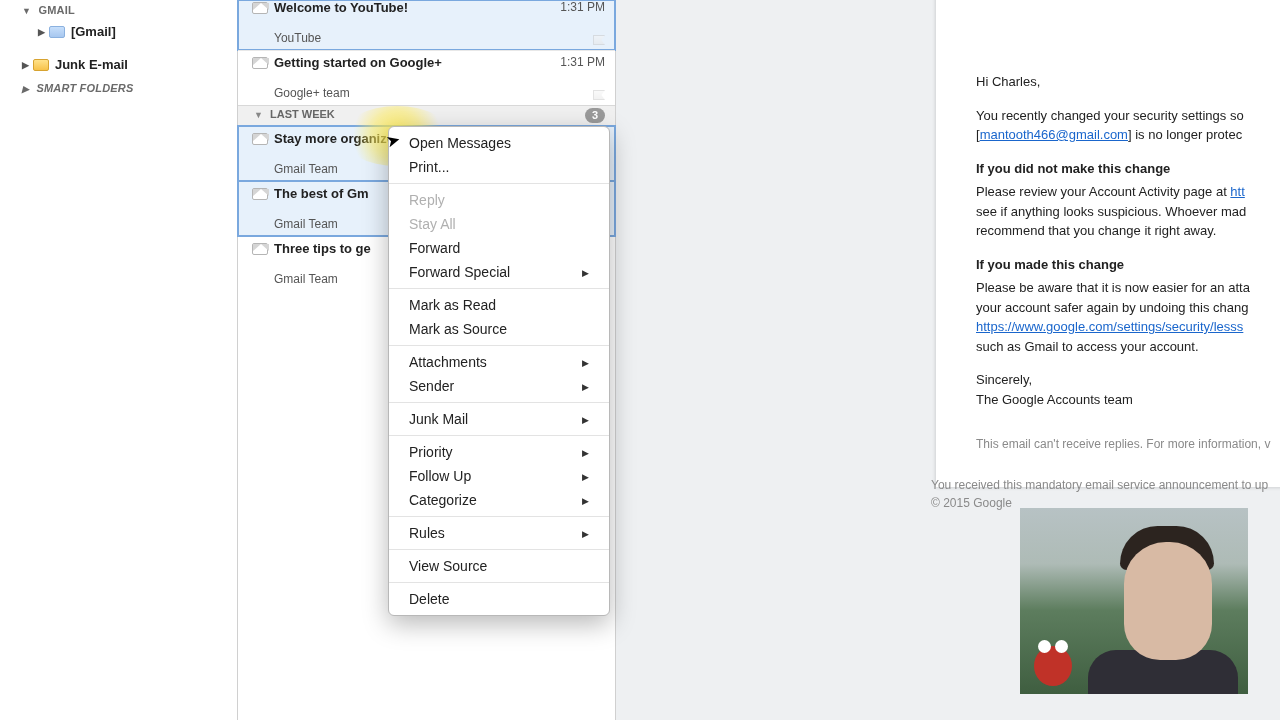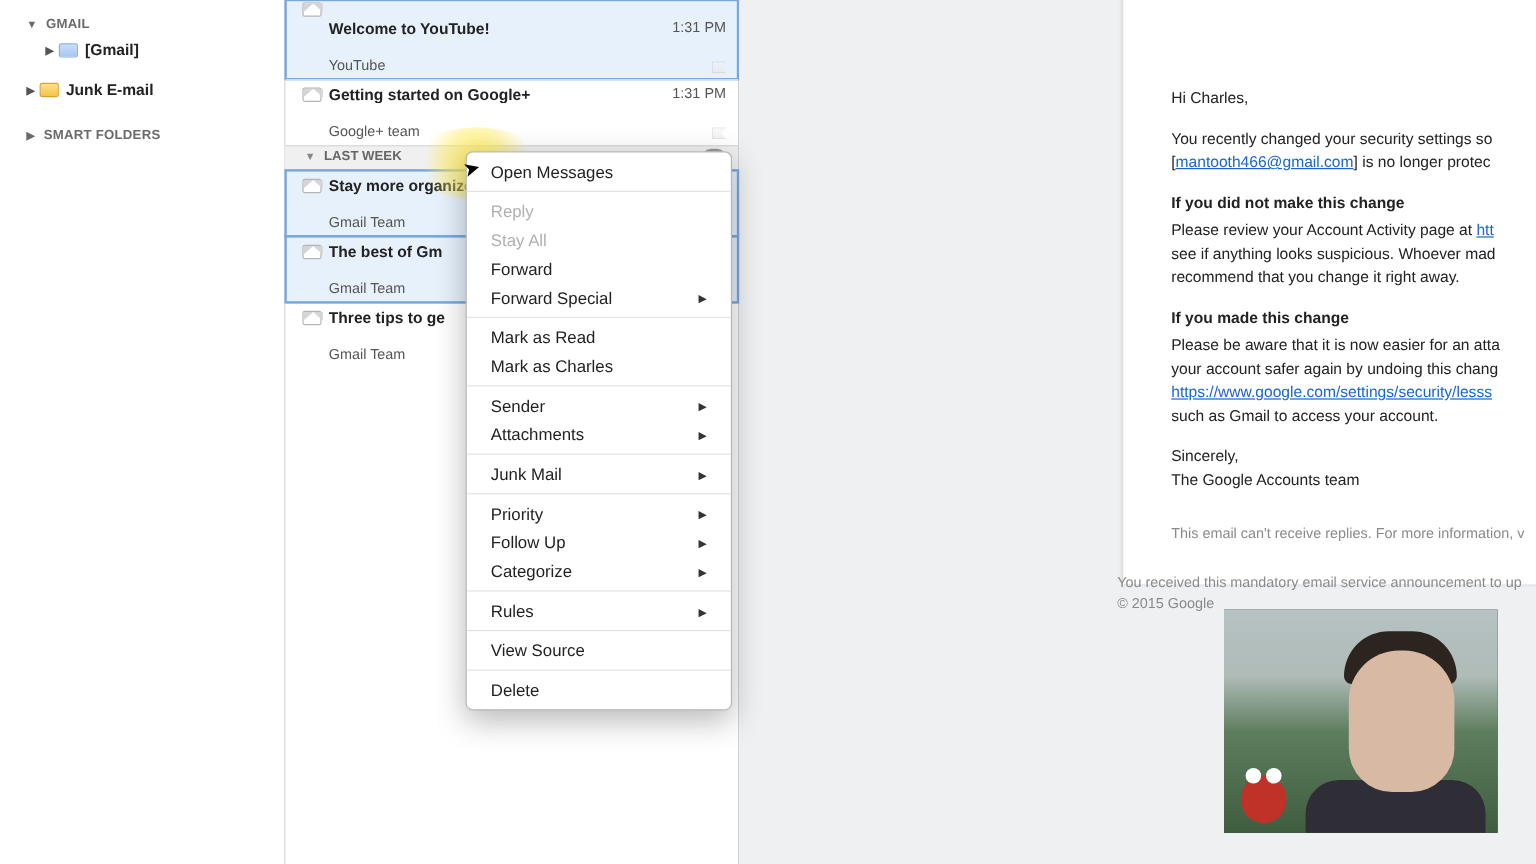--- a/index.html
+++ b/index.html
@@ -13,21 +13,20 @@
     height: 720px;
     position: relative;
   }
   
   .sidebar {
     position: absolute;
     left: 0; top: 0; bottom: 0;
     width: 238px;
     background: #fff;
     border-right: 1px solid #d0d0d0;
-    padding-top: 10px;
   }
   .side-section {
     font-size: 11px;
     color: #6a6a6a;
     letter-spacing: .2px;
     padding: 4px 10px 4px 22px;
     font-weight: 600;
   }
   .side-section .tri {
     display: inline-block;
@@ -268,29 +267,29 @@
   <div class="side-item bold">
     <span class="tri">▶</span>
     <span class="folder-icon"></span>
     <span>[Gmail]</span>
   </div>
   <div class="side-item bold" style="padding-left:22px;margin-top:10px;">
     <span class="tri">▶</span>
     <span class="junk-icon"></span>
     <span>Junk E-mail</span>
   </div>
-  <div class="side-section" style="margin-top:17px;">
+  <div class="side-section" style="margin-top:2px;font-style:italic;">
     <span class="tri">▶</span>
     <span>SMART FOLDERS</span>
   </div>
 </div>
 
 <div class="msg-list">
 
-  <div class="msg selected" style="padding-top:16px;">
+  <div class="msg selected" style="padding-top:0;">
     <span class="env-icon" style="top:2px;"></span>
     <div class="line1">
       <span class="subject">Welcome to YouTube!</span>
       <span class="time">1:31 PM</span>
     </div>
     <div class="from">YouTube</div>
     <span class="flag"></span>
   </div>
   <div class="msg">
     <span class="env-icon"></span>
@@ -336,48 +335,51 @@
   </div>
 </div>
 
 <div class="cursor-halo"></div>
 <div class="cursor-arrow">➤</div>
 
 <div class="context-menu" id="context-menu">
     <div class="cm-item">
       <span>Open Messages</span>
     </div>
+    <div class="cm-item">
+      <span>Print...</span>
+    </div>
     <div class="cm-sep"></div>
     <div class="cm-item disabled">
       <span>Reply</span>
     </div>
     <div class="cm-item disabled">
       <span>Stay All</span>
     </div>
     <div class="cm-item">
       <span>Forward</span>
     </div>
     <div class="cm-item">
       <span>Forward Special</span>
       <span class="sub"></span>
     </div>
     <div class="cm-sep"></div>
     <div class="cm-item">
       <span>Mark as Read</span>
     </div>
     <div class="cm-item">
-      <span>Mark as Charles</span>
-    </div>
-    <div class="cm-sep"></div>
+      <span>Mark as Source</span>
+    </div>
+    <div class="cm-sep"></div>
+    <div class="cm-item">
+      <span>Attachments</span>
+      <span class="sub"></span>
+    </div>
     <div class="cm-item">
       <span>Sender</span>
-      <span class="sub"></span>
-    </div>
-    <div class="cm-item">
-      <span>Attachments</span>
       <span class="sub"></span>
     </div>
     <div class="cm-sep"></div>
     <div class="cm-item">
       <span>Junk Mail</span>
       <span class="sub"></span>
     </div>
     <div class="cm-sep"></div>
     <div class="cm-item">
       <span>Priority</span>

